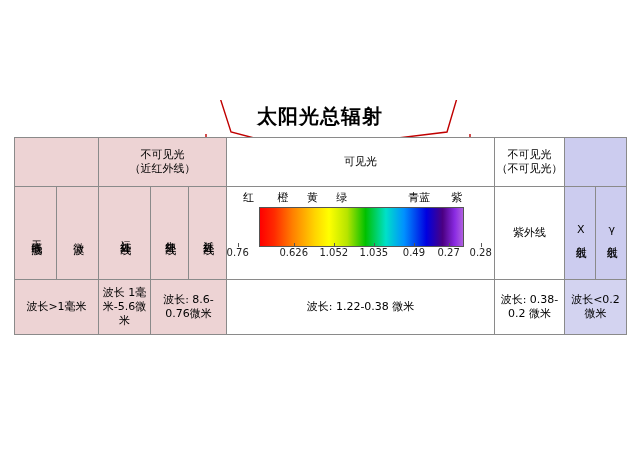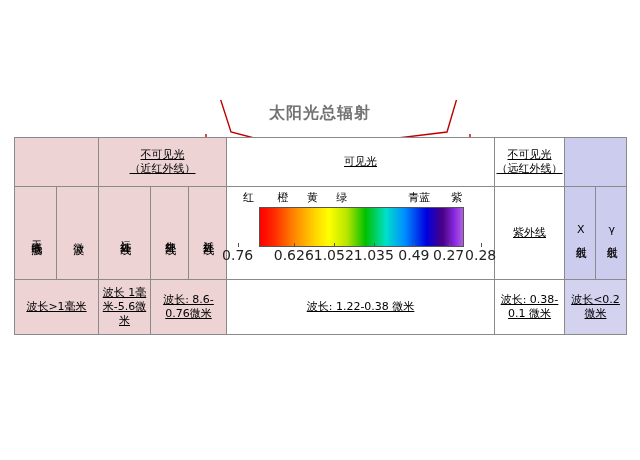--- a/index.html
+++ b/index.html
@@ -20,42 +20,41 @@
     left: 0; top: 0;
     width: 640px; height: 460px;
   }
 
   
   .title {
     position: absolute;
     left: 0; top: 103px;
     width: 640px;
     text-align: center;
-    color: #737373;
-    font-size: 16px;
+    color: #000000;
+    font-size: 20px;
     font-weight: bold;
     letter-spacing: 1px;
   }
   .bracket {
     position: absolute;
     left: 0; top: 100px;
     width: 640px;
     height: 38px;
     pointer-events: none;
   }
 
   
   .table {
     position: absolute;
     left: 14px;
     top: 137px;
     width: 612px;
     border-collapse: collapse;
     table-layout: fixed;
-    text-decoration: underline;
   }
   .table td {
     border: 1px solid #8a8a8a;
     text-align: center;
     vertical-align: middle;
     font-size: 11px;
     color: #000;
     padding: 0;
     line-height: 1.25;
   }
@@ -122,21 +121,21 @@
       #b060e0 100%);
   }
   .spec-ticks {
     position: absolute;
     left: 0; top: 60px;
     width: 100%;
     height: 14px;
   }
   .spec-ticks span {
     position: absolute;
-    font-size: 14px;
+    font-size: 10px;
     color: #222;
     transform: translateX(-50%);
     white-space: nowrap;
   }
   .spec-ticks i {
     position: absolute;
     top: -4px;
     width: 1px;
     height: 4px;
     background: #555;
@@ -172,21 +171,21 @@
     <tbody>
         <tr class="row-head">
       <td class="pink" colspan="2"></td>
       <td class="pink cellpad" colspan="3">
         <div>不可见光</div>
         <div>（近红外线）</div>
       </td>
       <td class="white big">可见光</td>
       <td class="white cellpad">
         <div>不可见光</div>
-        <div>（远红外线）</div>
+        <div>（不可见光）</div>
       </td>
       <td class="lav" colspan="2"></td>
     </tr>
 
     <tr class="row-mid">
       <td class="pink">
         <span class="vert">无线电波</span>
       </td>
       <td class="pink">
         <span class="vert">微波</span>
@@ -242,18 +241,18 @@
       <td class="lav">
         <span class="vert">γ射线</span>
       </td>
     </tr>
 
     <tr class="row-bot">
       <td class="pink cellpad" colspan="2">波长&gt;1毫米</td>
       <td class="pink cellpad">波长 1毫米-5.6微米</td>
       <td class="pink cellpad" colspan="2">波长: 8.6-0.76微米</td>
       <td class="white cellpad big">波长: 1.22-0.38 微米</td>
-      <td class="white cellpad">波长: 0.38-0.1 微米</td>
+      <td class="white cellpad">波长: 0.38-0.2 微米</td>
       <td class="lav2 cellpad" colspan="2">波长&lt;0.2 微米</td>
     </tr>
   </tbody>
     </table>
 </div>
 
 </body></html>

